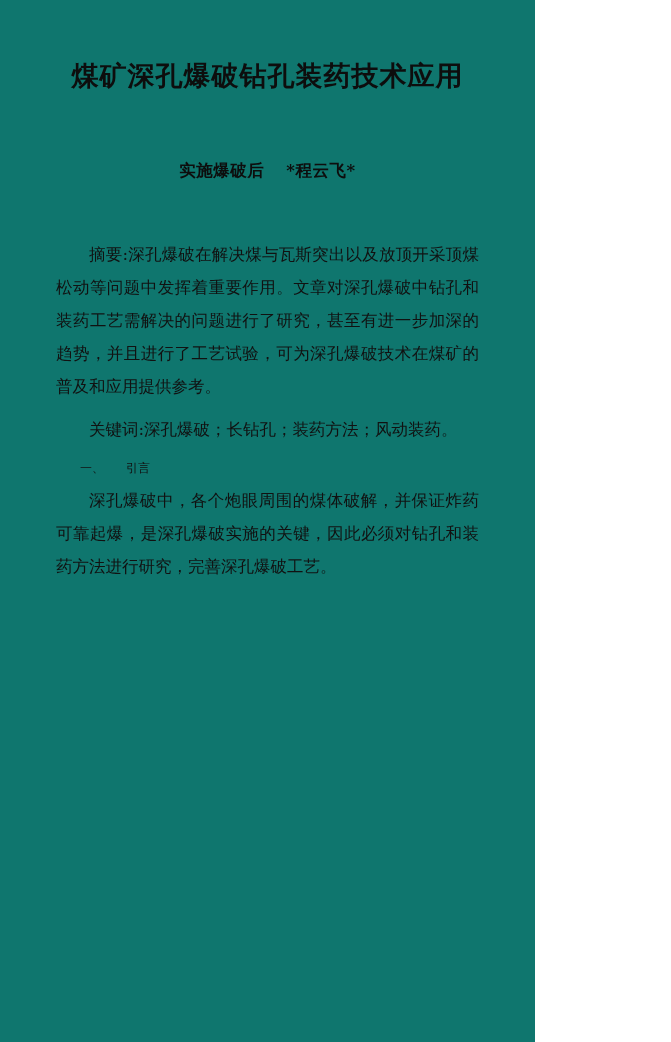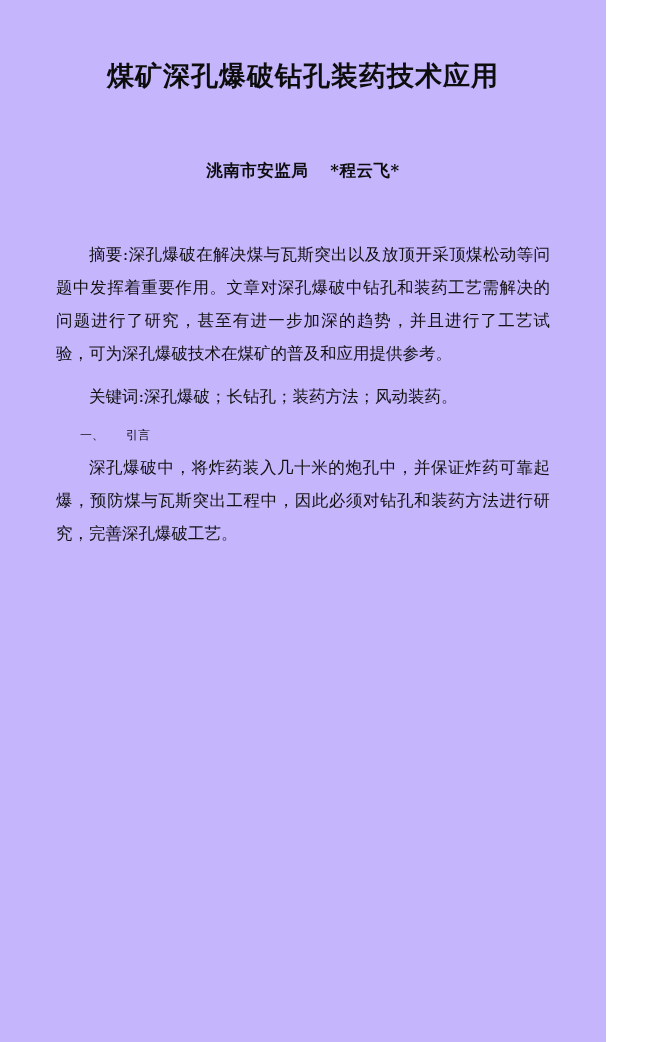--- a/index.html
+++ b/index.html
@@ -9,25 +9,25 @@
   }
   body {
     width: 671px;
     height: 1042px;
     font-family: "DejaVu Serif", "Liberation Serif", serif;
     color: #111111;
     overflow: hidden;
   }
   .page {
     position: relative;
-    width: 606px;
+    width: 535px;
     height: 1042px;
     box-sizing: border-box;
     padding: 44px 56px 20px 56px;
-    background: #c4b5fd;
+    background: #0f766e;
   }
   .doc-title {
     text-align: center;
     font-size: 27px;
     font-weight: bold;
     letter-spacing: 1px;
     line-height: 1.35;
     margin: 14px 0 0 0;
     color: #0d0d0d;
   }
@@ -76,30 +76,30 @@
   }
 </style>
 </head>
 <body>
 
 <div class="page">
 
   <h1 class="doc-title">煤矿深孔爆破钻孔装药技术应用</h1>
 
   <div class="byline">
-    <span>洮南市安监局</span><span class="author">*程云飞*</span>
+    <span>实施爆破后</span><span class="author">*程云飞*</span>
   </div>
 
   <div class="abstract">
     <p class="para"><span class="lead">摘要:</span><span>深孔爆破在解决煤与瓦斯突出以及放顶开采顶煤松动等问题中发挥着重要作用。文章对深孔爆破中钻孔和装药工艺需解决的问题进行了研究，甚至有进一步加深的趋势，并且进行了工艺试验，可为深孔爆破技术在煤矿的普及和应用提供参考。</span></p>
   </div>
 
   <div class="keywords">
     <p class="para"><span class="lead">关键词:</span><span>深孔爆破；长钻孔；装药方法；风动装药。</span></p>
   </div>
 
   <h2 class="section-heading"><span class="num">一、</span><span>引言</span></h2>
 
   <div class="body-block">
-    <p class="para">深孔爆破中，将炸药装入几十米的炮孔中，并保证炸药可靠起爆，预防煤与瓦斯突出工程中，因此必须对钻孔和装药方法进行研究，完善深孔爆破工艺。</p>
+    <p class="para">深孔爆破中，各个炮眼周围的煤体破解，并保证炸药可靠起爆，是深孔爆破实施的关键，因此必须对钻孔和装药方法进行研究，完善深孔爆破工艺。</p>
   </div>
 
 </div>
 
 </body></html>

